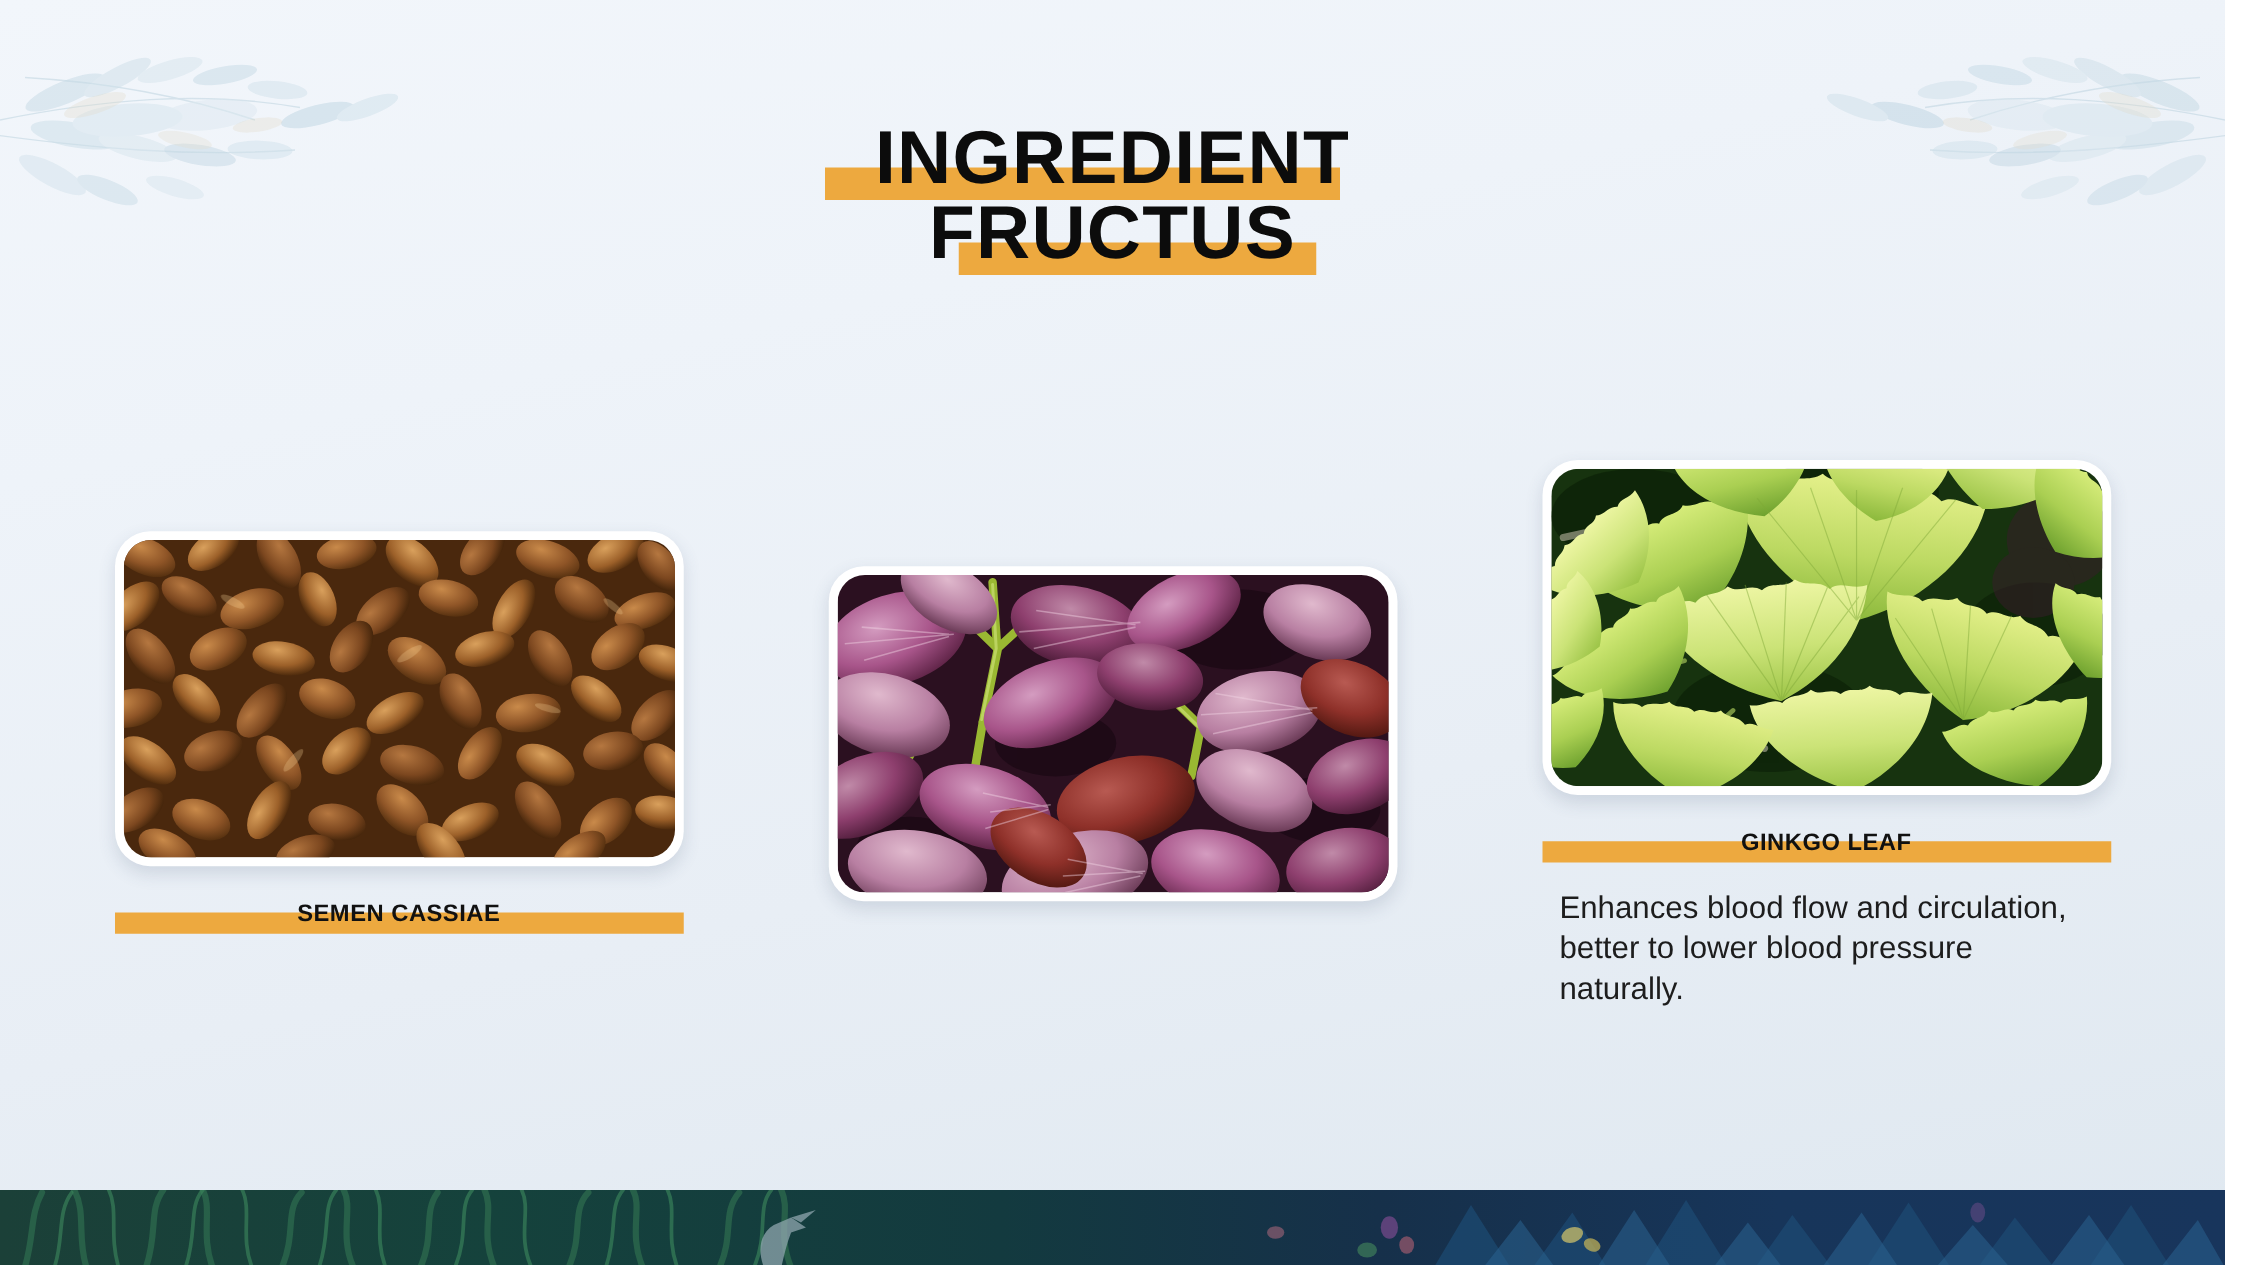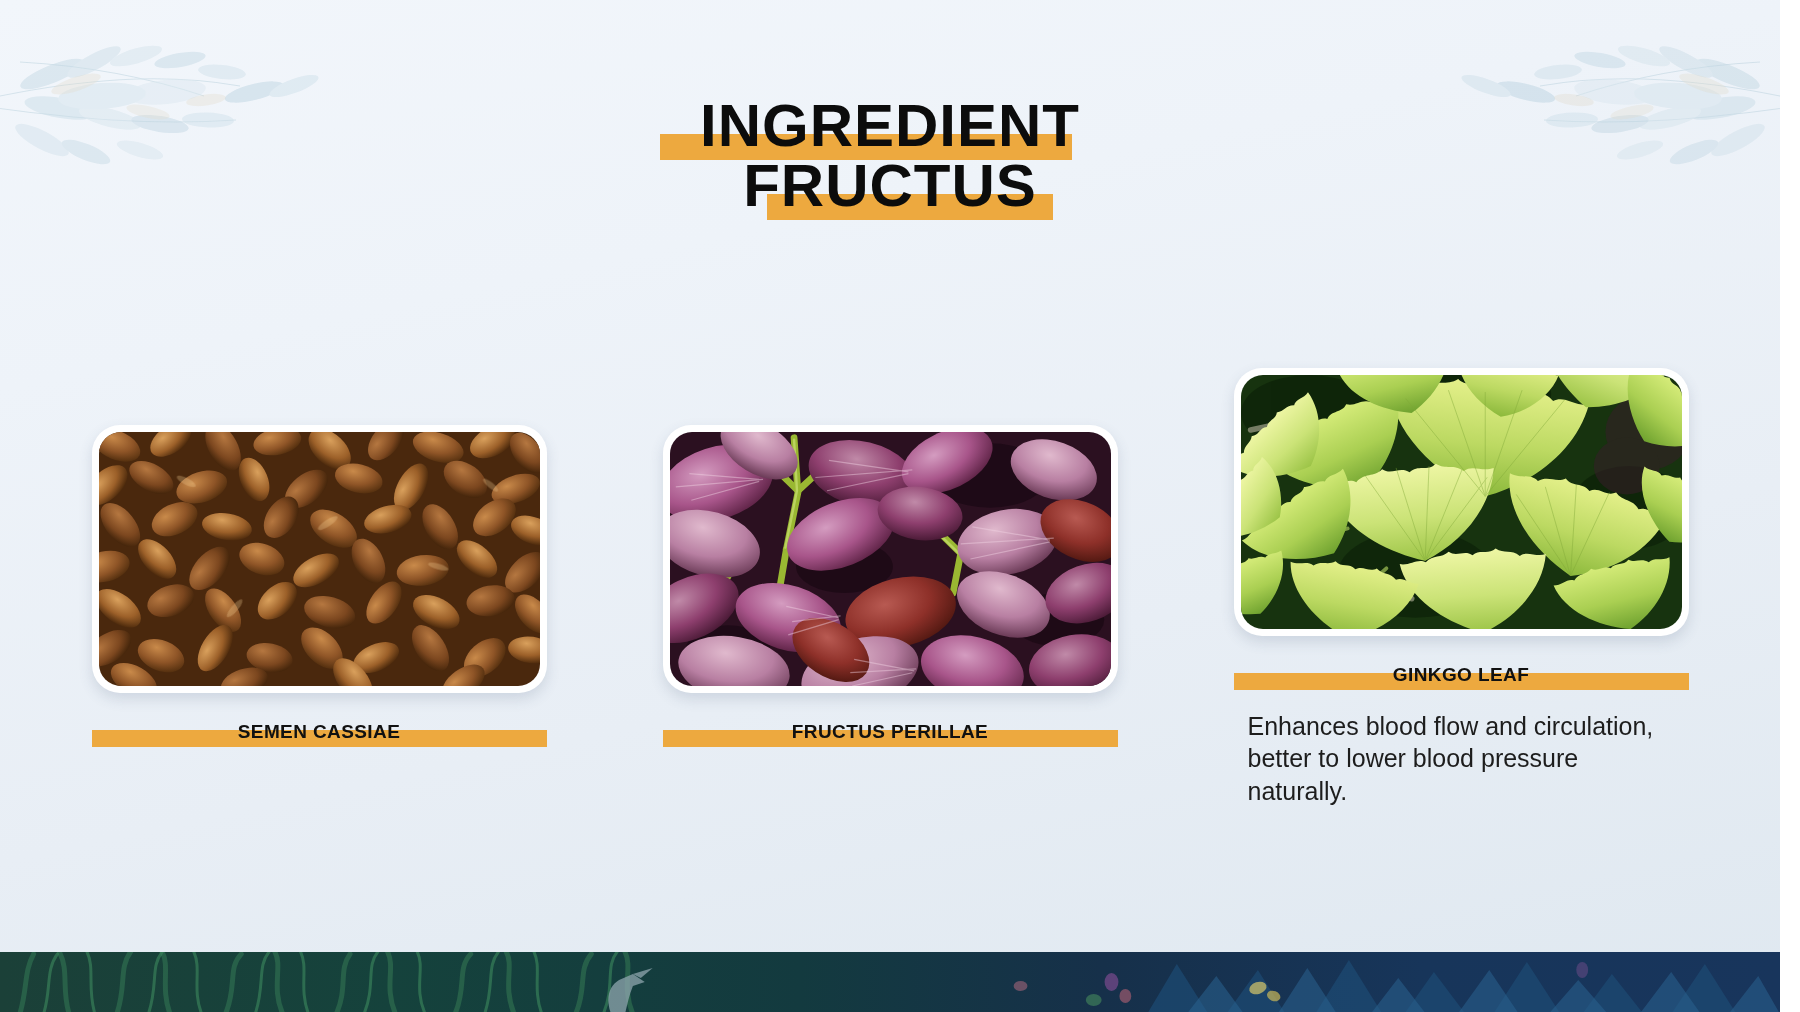--- a/index.html
+++ b/index.html
@@ -545,24 +545,20 @@
             <g stroke="#f0d2e2" stroke-width="1.3" fill="none" opacity=".45">
               <path d="M6 58 L96 50 M20 44 L92 50 M22 72 L92 52"></path>
               <path d="M150 48 L250 40 M164 30 L246 42 M162 62 L246 44"></path>
               <path d="M126 200 L176 194 M120 184 L174 196 M122 214 L174 198"></path>
               <path d="M186 254 L254 250 M190 240 L252 252 M188 268 L250 254"></path>
               <path d="M300 118 L396 112 M312 100 L392 114 M310 134 L392 116"></path>
             </g>
           </svg>
         </div>
       </div>
-      <div class="card-label">
-        <span class="label-hl"></span>
-        <span class="label-text">FRUCTUS PERILLAE</span>
-      </div>
     </div>
 
     <div class="card c3">
       <div class="card-photo">
         <div class="photo-inner">
           <svg viewBox="0 0 455 268" preserveAspectRatio="none" xmlns="http://www.w3.org/2000/svg">
             <defs>
               <linearGradient id="gkA" x1="0" y1="0" x2="0" y2="1">
                 <stop offset="0%" stop-color="#e4f08a"></stop>
                 <stop offset="55%" stop-color="#bcd962"></stop>

